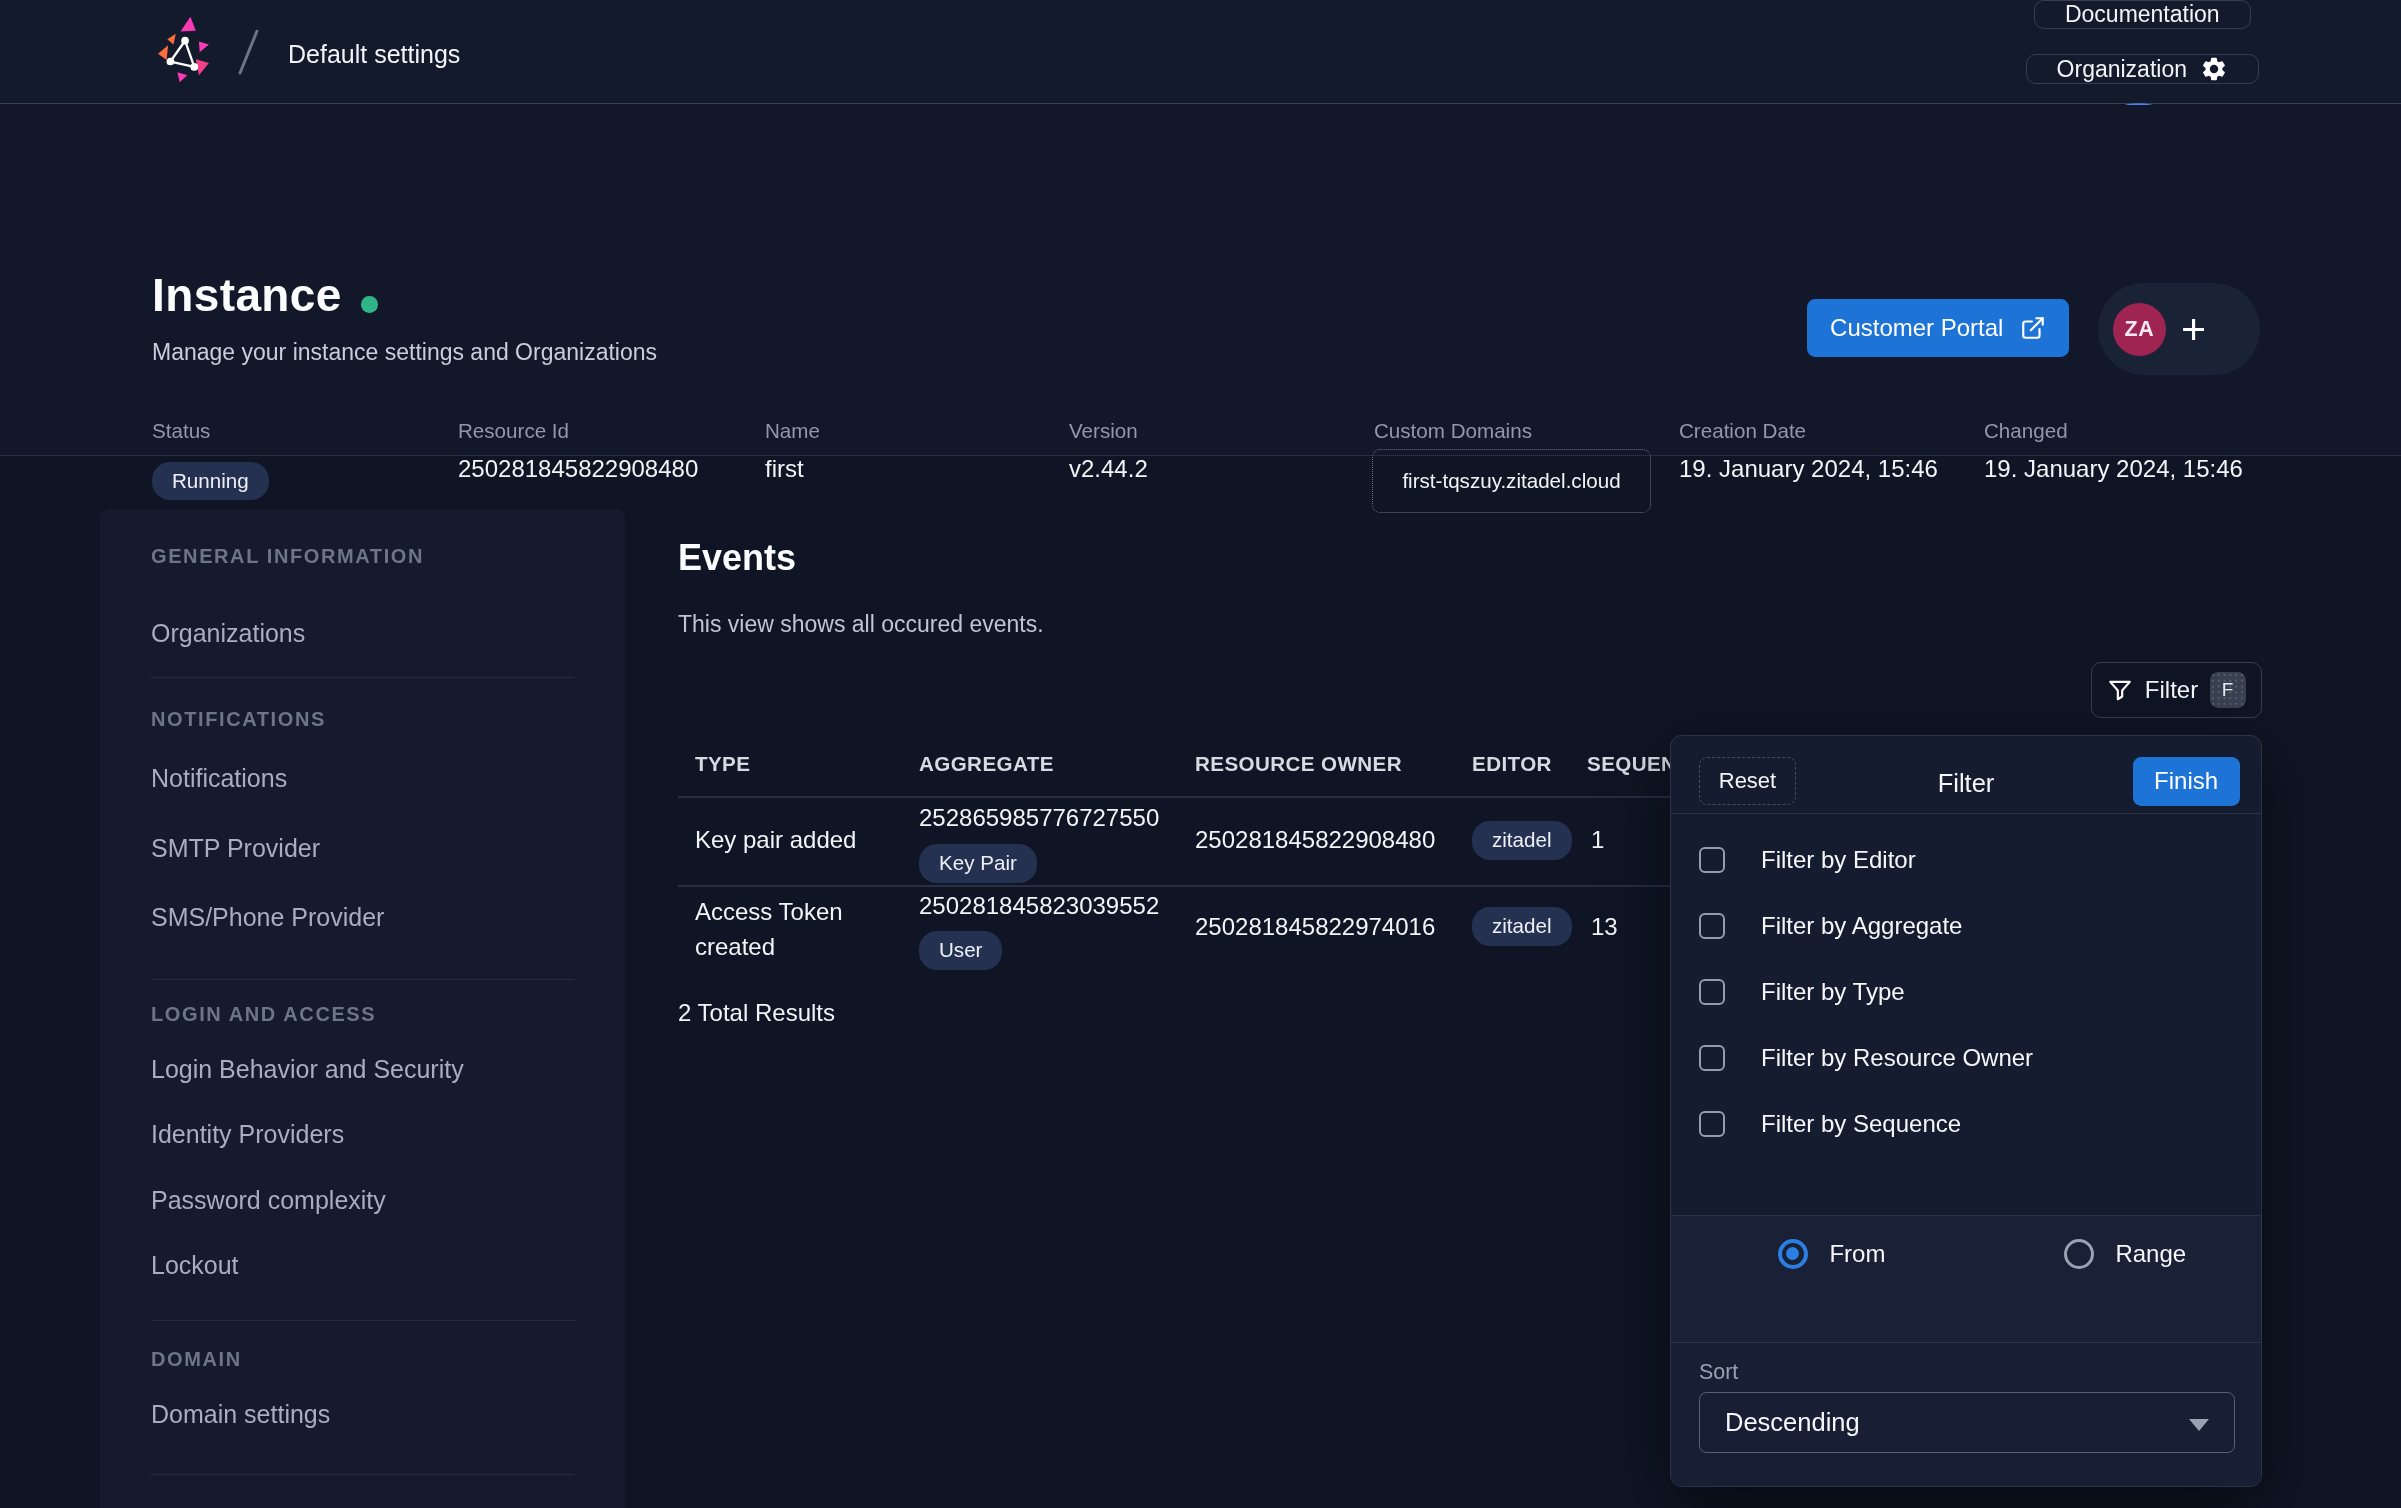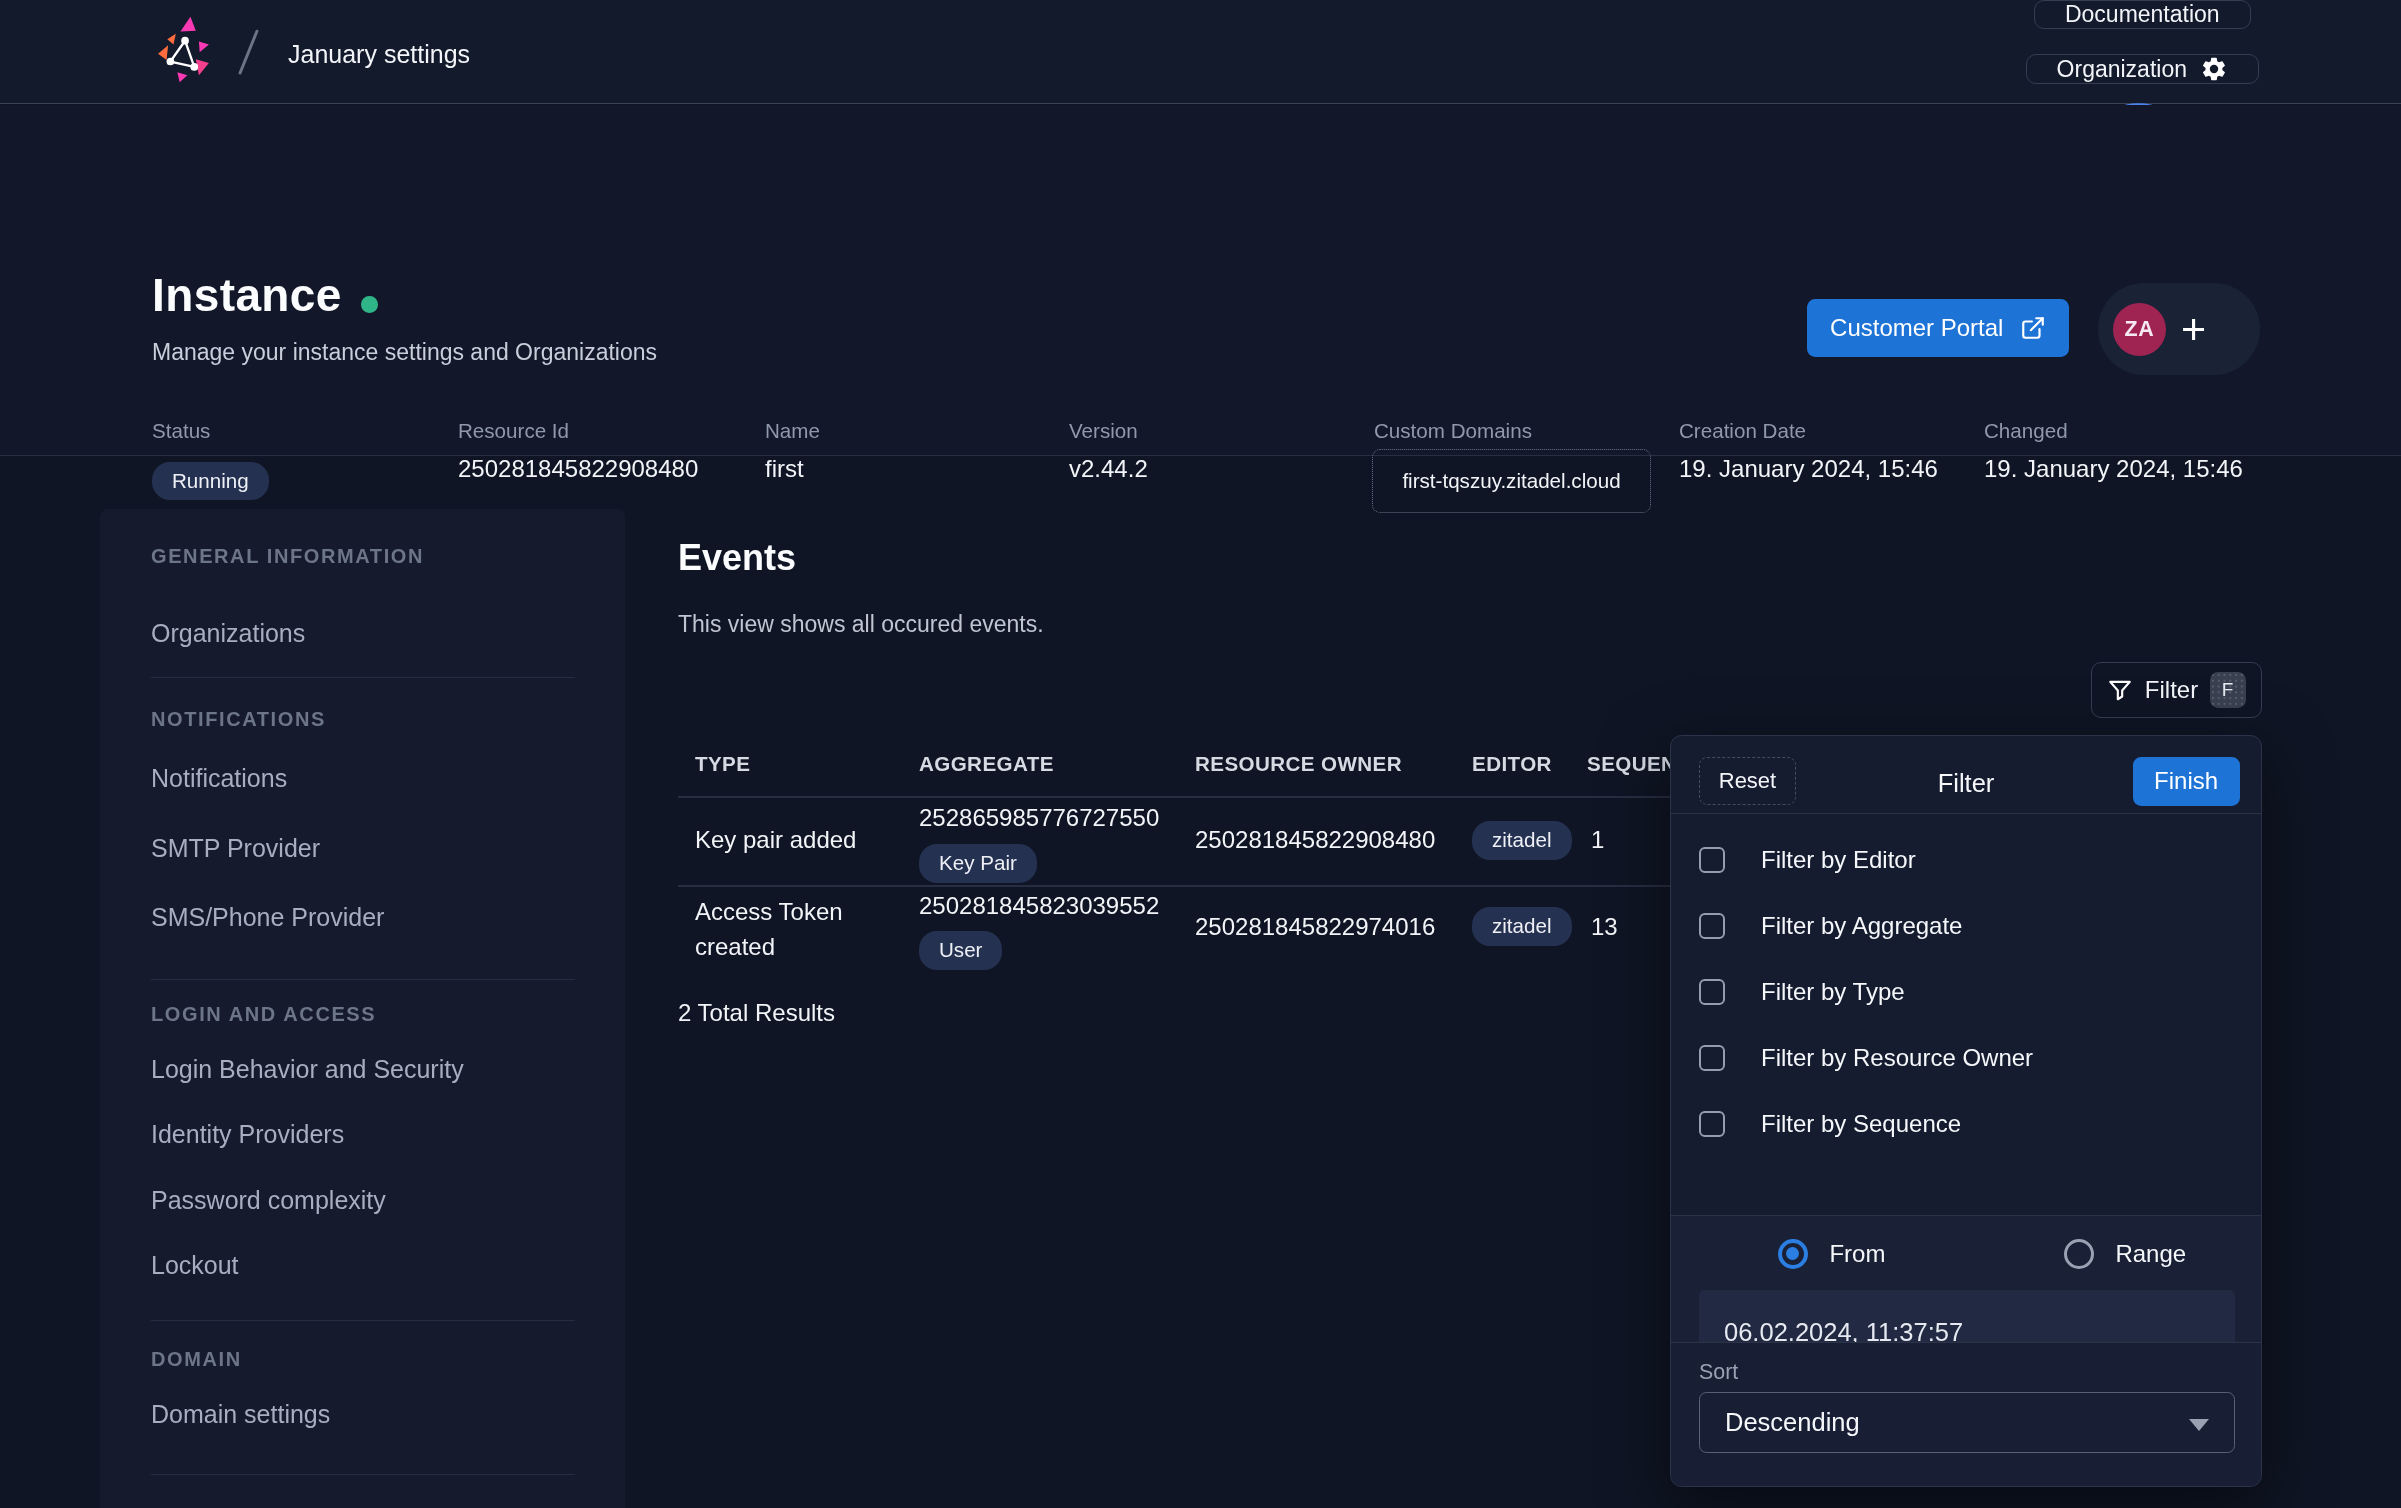--- a/index.html
+++ b/index.html
@@ -143,21 +143,21 @@
     <polygon points="66,60 83,65 70,81" fill="#f4408c"></polygon>
     <polygon points="42,77 55,81 45,90" fill="#fa39b5"></polygon>
     <polygon points="17,53 30,42 28,61" fill="#ff6c3e"></polygon>
     <polygon points="29,34 40,27 37,41" fill="#ff6c3e"></polygon>
     <polygon points="52,36 33,63 64,70" fill="none" stroke="#ffffff" stroke-width="3" stroke-linejoin="round"></polygon>
     <circle cx="52" cy="36" r="5" fill="#ffffff"></circle>
     <circle cx="33" cy="63" r="5" fill="#ffffff"></circle>
     <circle cx="64" cy="70" r="5" fill="#ffffff"></circle>
   </svg>
   <div class="crumb-slash"></div>
-  <div class="crumb-label">January settings</div>
+  <div class="crumb-label">Default settings</div>
 
   <div class="top-actions">
     <button class="btn-outline">
       <span>Documentation</span>
     </button>
     <button class="btn-outline">
       <span>Organization</span>
       <svg class="icon-svg" width="28" height="28" viewBox="0 0 24 24">
         <path fill="#ffffff" d="M19.14 12.94c.04-.3.06-.61.06-.94s-.02-.64-.07-.94l2.03-1.58a.5.5 0 0 0 .12-.64l-1.92-3.32a.5.5 0 0 0-.61-.22l-2.39.96a7.1 7.1 0 0 0-1.62-.94l-.36-2.54a.5.5 0 0 0-.5-.42h-3.84a.5.5 0 0 0-.5.42l-.36 2.54c-.59.24-1.13.56-1.62.94l-2.39-.96a.5.5 0 0 0-.61.22L2.64 8.84a.5.5 0 0 0 .12.64l2.03 1.58c-.05.3-.07.63-.07.94s.02.64.07.94l-2.03 1.58a.5.5 0 0 0-.12.64l1.92 3.32c.14.24.42.34.61.22l2.39-.96c.49.38 1.03.7 1.62.94l.36 2.54c.04.24.25.42.5.42h3.84c.25 0 .46-.18.5-.42l.36-2.54a7.1 7.1 0 0 0 1.62-.94l2.39.96c.23.09.5 0 .61-.22l1.92-3.32a.5.5 0 0 0-.12-.64l-2.03-1.58zM12 15.6A3.6 3.6 0 1 1 12 8.4a3.6 3.6 0 0 1 0 7.2z"></path>
       </svg>
@@ -306,21 +306,20 @@
 
   <div class="time-section">
     <div class="radio-row" style="left:107px;">
       <span class="radio sel"></span>
       <span class="radio-label">From</span>
     </div>
     <div class="radio-row" style="left:393px;">
       <span class="radio unsel"></span>
       <span class="radio-label">Range</span>
     </div>
-    <div class="date-input">06.02.2024, 11:37:57</div>
   </div>
 
   <div class="sort-section">
     <div class="sort-label">Sort</div>
     <div class="sort-select">
       <span>Descending</span>
       <span class="caret"></span>
     </div>
   </div>
 </div>

